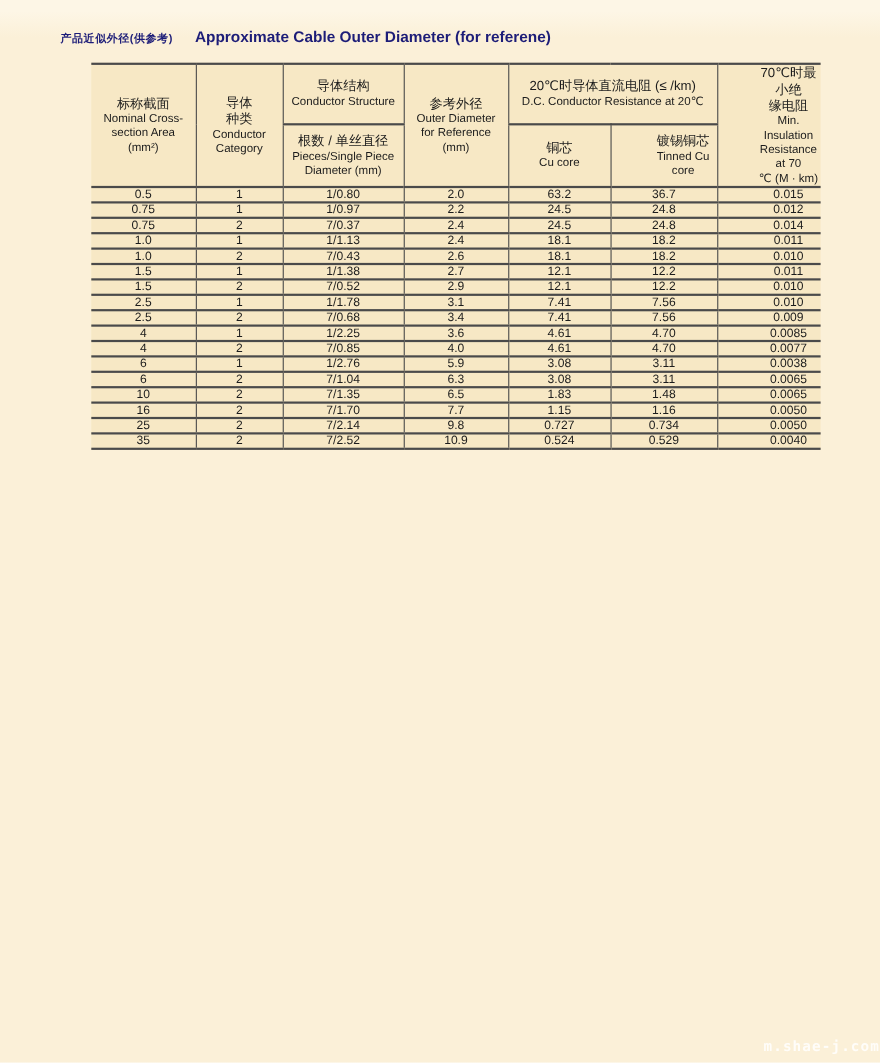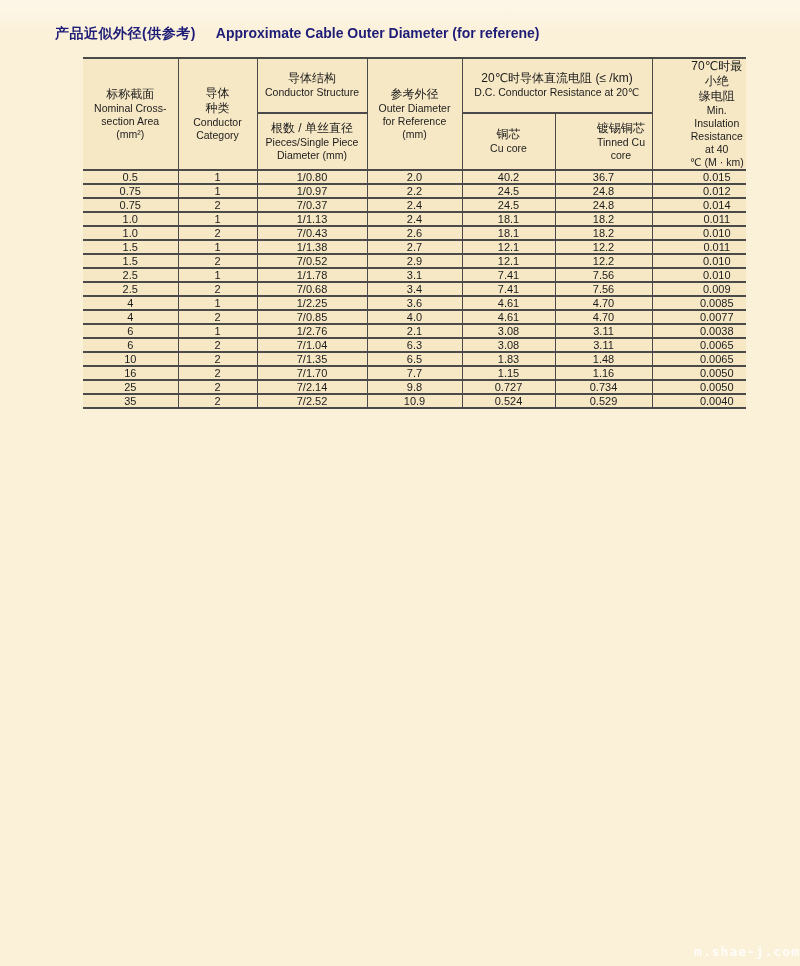--- a/index.html
+++ b/index.html
@@ -20,21 +20,21 @@
     position:relative;
     overflow:hidden;
   }
   .page{position:absolute;inset:0;}
   .title-bar{
     position:absolute;left:55px;top:25px;
     display:flex;align-items:baseline;gap:20px;
     color:var(--title);font-weight:bold;
     white-space:nowrap;
   }
-  .title-zh{font-size:14px;letter-spacing:0.5px;}
+  .title-zh{font-size:10px;letter-spacing:0.5px;}
   .title-en{font-size:14px;}
   table.spec{
     position:absolute;left:83px;top:57px;
     width:663px;
     border-collapse:collapse;
     table-layout:fixed;
     background:var(--cell-bg);
   }
   table.spec th,table.spec td{
     border:2px solid var(--border);
@@ -105,21 +105,21 @@
 (mm)</span>
         </th>
         <th colspan="2">
           <span class="hd-zh">20℃时导体直流电阻 (≤  /km)</span>
           <span class="hd-en">D.C. Conductor Resistance at 20℃</span>
         </th>
         <th rowspan="2">
           <span class="hd-zh">70℃时最小绝
 缘电阻</span>
           <span class="hd-en">Min. Insulation
-Resistance at 40
+Resistance at 70
 ℃ (M  · km)</span>
         </th>
       </tr>
       <tr class="h-bottom">
         <th>
           <span class="hd-zh">根数 / 单丝直径</span>
           <span class="hd-en">Pieces/Single Piece
 Diameter (mm)</span>
         </th>
         <th>
@@ -131,21 +131,21 @@
           <span class="hd-en">Tinned Cu core</span>
         </th>
       </tr>
     </thead>
     <tbody>
         <tr>
           <td>0.5</td>
           <td>1</td>
           <td>1/0.80</td>
           <td>2.0</td>
-          <td>40.2</td>
+          <td>63.2</td>
           <td>36.7</td>
           <td>0.015</td>
         </tr>
         <tr>
           <td>0.75</td>
           <td>1</td>
           <td>1/0.97</td>
           <td>2.2</td>
           <td>24.5</td>
           <td>24.8</td>
@@ -229,21 +229,21 @@
           <td>7/0.85</td>
           <td>4.0</td>
           <td>4.61</td>
           <td>4.70</td>
           <td>0.0077</td>
         </tr>
         <tr>
           <td>6</td>
           <td>1</td>
           <td>1/2.76</td>
-          <td>2.1</td>
+          <td>5.9</td>
           <td>3.08</td>
           <td>3.11</td>
           <td>0.0038</td>
         </tr>
         <tr>
           <td>6</td>
           <td>2</td>
           <td>7/1.04</td>
           <td>6.3</td>
           <td>3.08</td>

